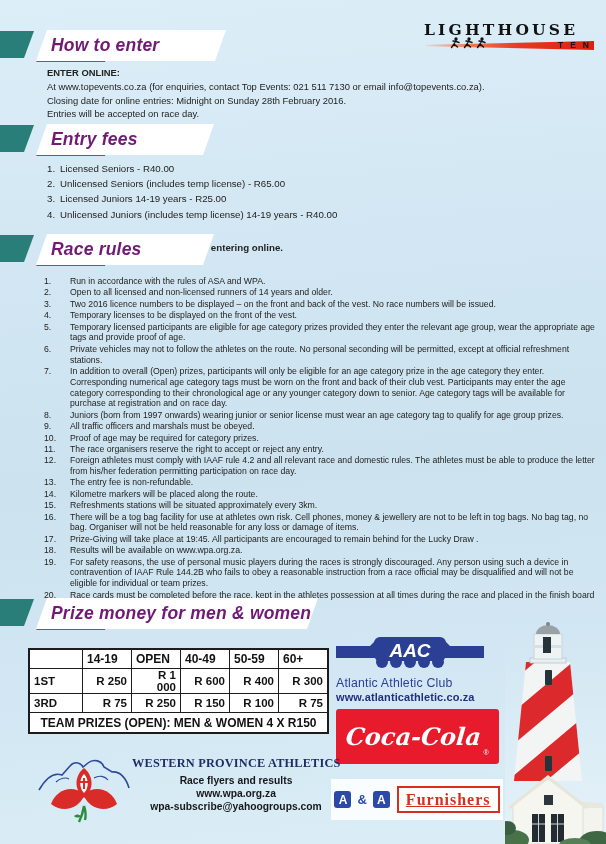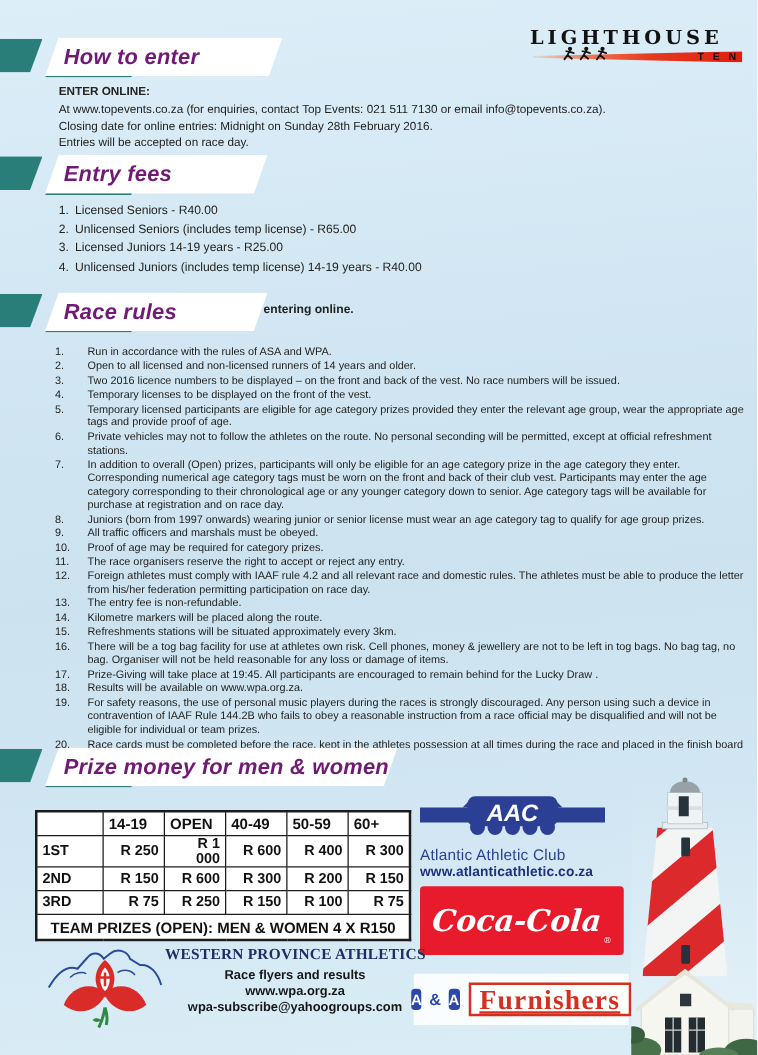--- a/index.html
+++ b/index.html
@@ -59,21 +59,21 @@
   .coke .script{font-family:"DejaVu Serif",serif;font-style:italic;font-weight:bold;font-size:24px;
     color:#ffffff;transform:skewX(-5deg);white-space:nowrap;}
   .coke .reg{font-size:7px;color:#fff;align-self:flex-end;margin:0 0 8px 2px;font-style:normal;}
   .aanda{position:absolute;left:331px;top:779px;width:172px;height:41px;background:rgba(252,254,255,.92);
     display:flex;align-items:center;justify-content:center;gap:4px;}
   .abox{width:17px;height:17px;background:#2b49a8;border-radius:3px;color:#fff;font-weight:bold;
     font-size:12px;display:flex;align-items:center;justify-content:center;}
   .amp{color:#2b49a8;font-weight:bold;font-size:13px;margin:0 2px;}
   .furnbox{border:2px solid #d62f1e;background:#fff;padding:0 7px;height:23px;display:flex;
     align-items:center;margin-left:3px;}
-  .furnbox span{font-family:"Liberation Serif",serif;font-weight:bold;font-size:22px;color:#d62f1e;
+  .furnbox span{font-family:"Liberation Serif",serif;font-weight:bold;font-size:16px;color:#d62f1e;
     text-decoration:underline;letter-spacing:1px;}
   .wpa{position:absolute;left:36px;top:748px;}
   .wpa-text{position:absolute;left:132px;top:756px;width:208px;text-align:center;}
   .wpa-text .t1{font-family:"Liberation Serif",serif;font-weight:bold;font-size:12.3px;color:#1c2e63;
     white-space:nowrap;letter-spacing:0.2px;}
   .wpa-text .t2{font-weight:bold;font-size:10.3px;color:#17171a;margin-top:4px;}
   .wpa-text .t3{font-weight:bold;font-size:10.3px;color:#17171a;margin-top:2px;}
   .wpa-text .t4{font-weight:bold;font-size:10.3px;color:#17171a;margin-top:2px;}
   .lighthouse{position:absolute;left:505px;top:618px;width:101px;height:226px;}
 </style>
@@ -260,28 +260,20 @@
         </tr>
       </thead>
     <tbody id="prize-body">
         <tr>
           <td class="lbl">1ST</td>
           <td class="val">R 250</td>
           <td class="val">R 1 000</td>
           <td class="val">R 600</td>
           <td class="val">R 400</td>
           <td class="val">R 300</td>
-        </tr>
-        <tr>
-          <td class="lbl">2ND</td>
-          <td class="val">R 150</td>
-          <td class="val">R 600</td>
-          <td class="val">R 300</td>
-          <td class="val">R 200</td>
-          <td class="val">R 150</td>
         </tr>
         <tr>
           <td class="lbl">3RD</td>
           <td class="val">R 75</td>
           <td class="val">R 250</td>
           <td class="val">R 150</td>
           <td class="val">R 100</td>
           <td class="val">R 75</td>
         </tr>
       </tbody>

